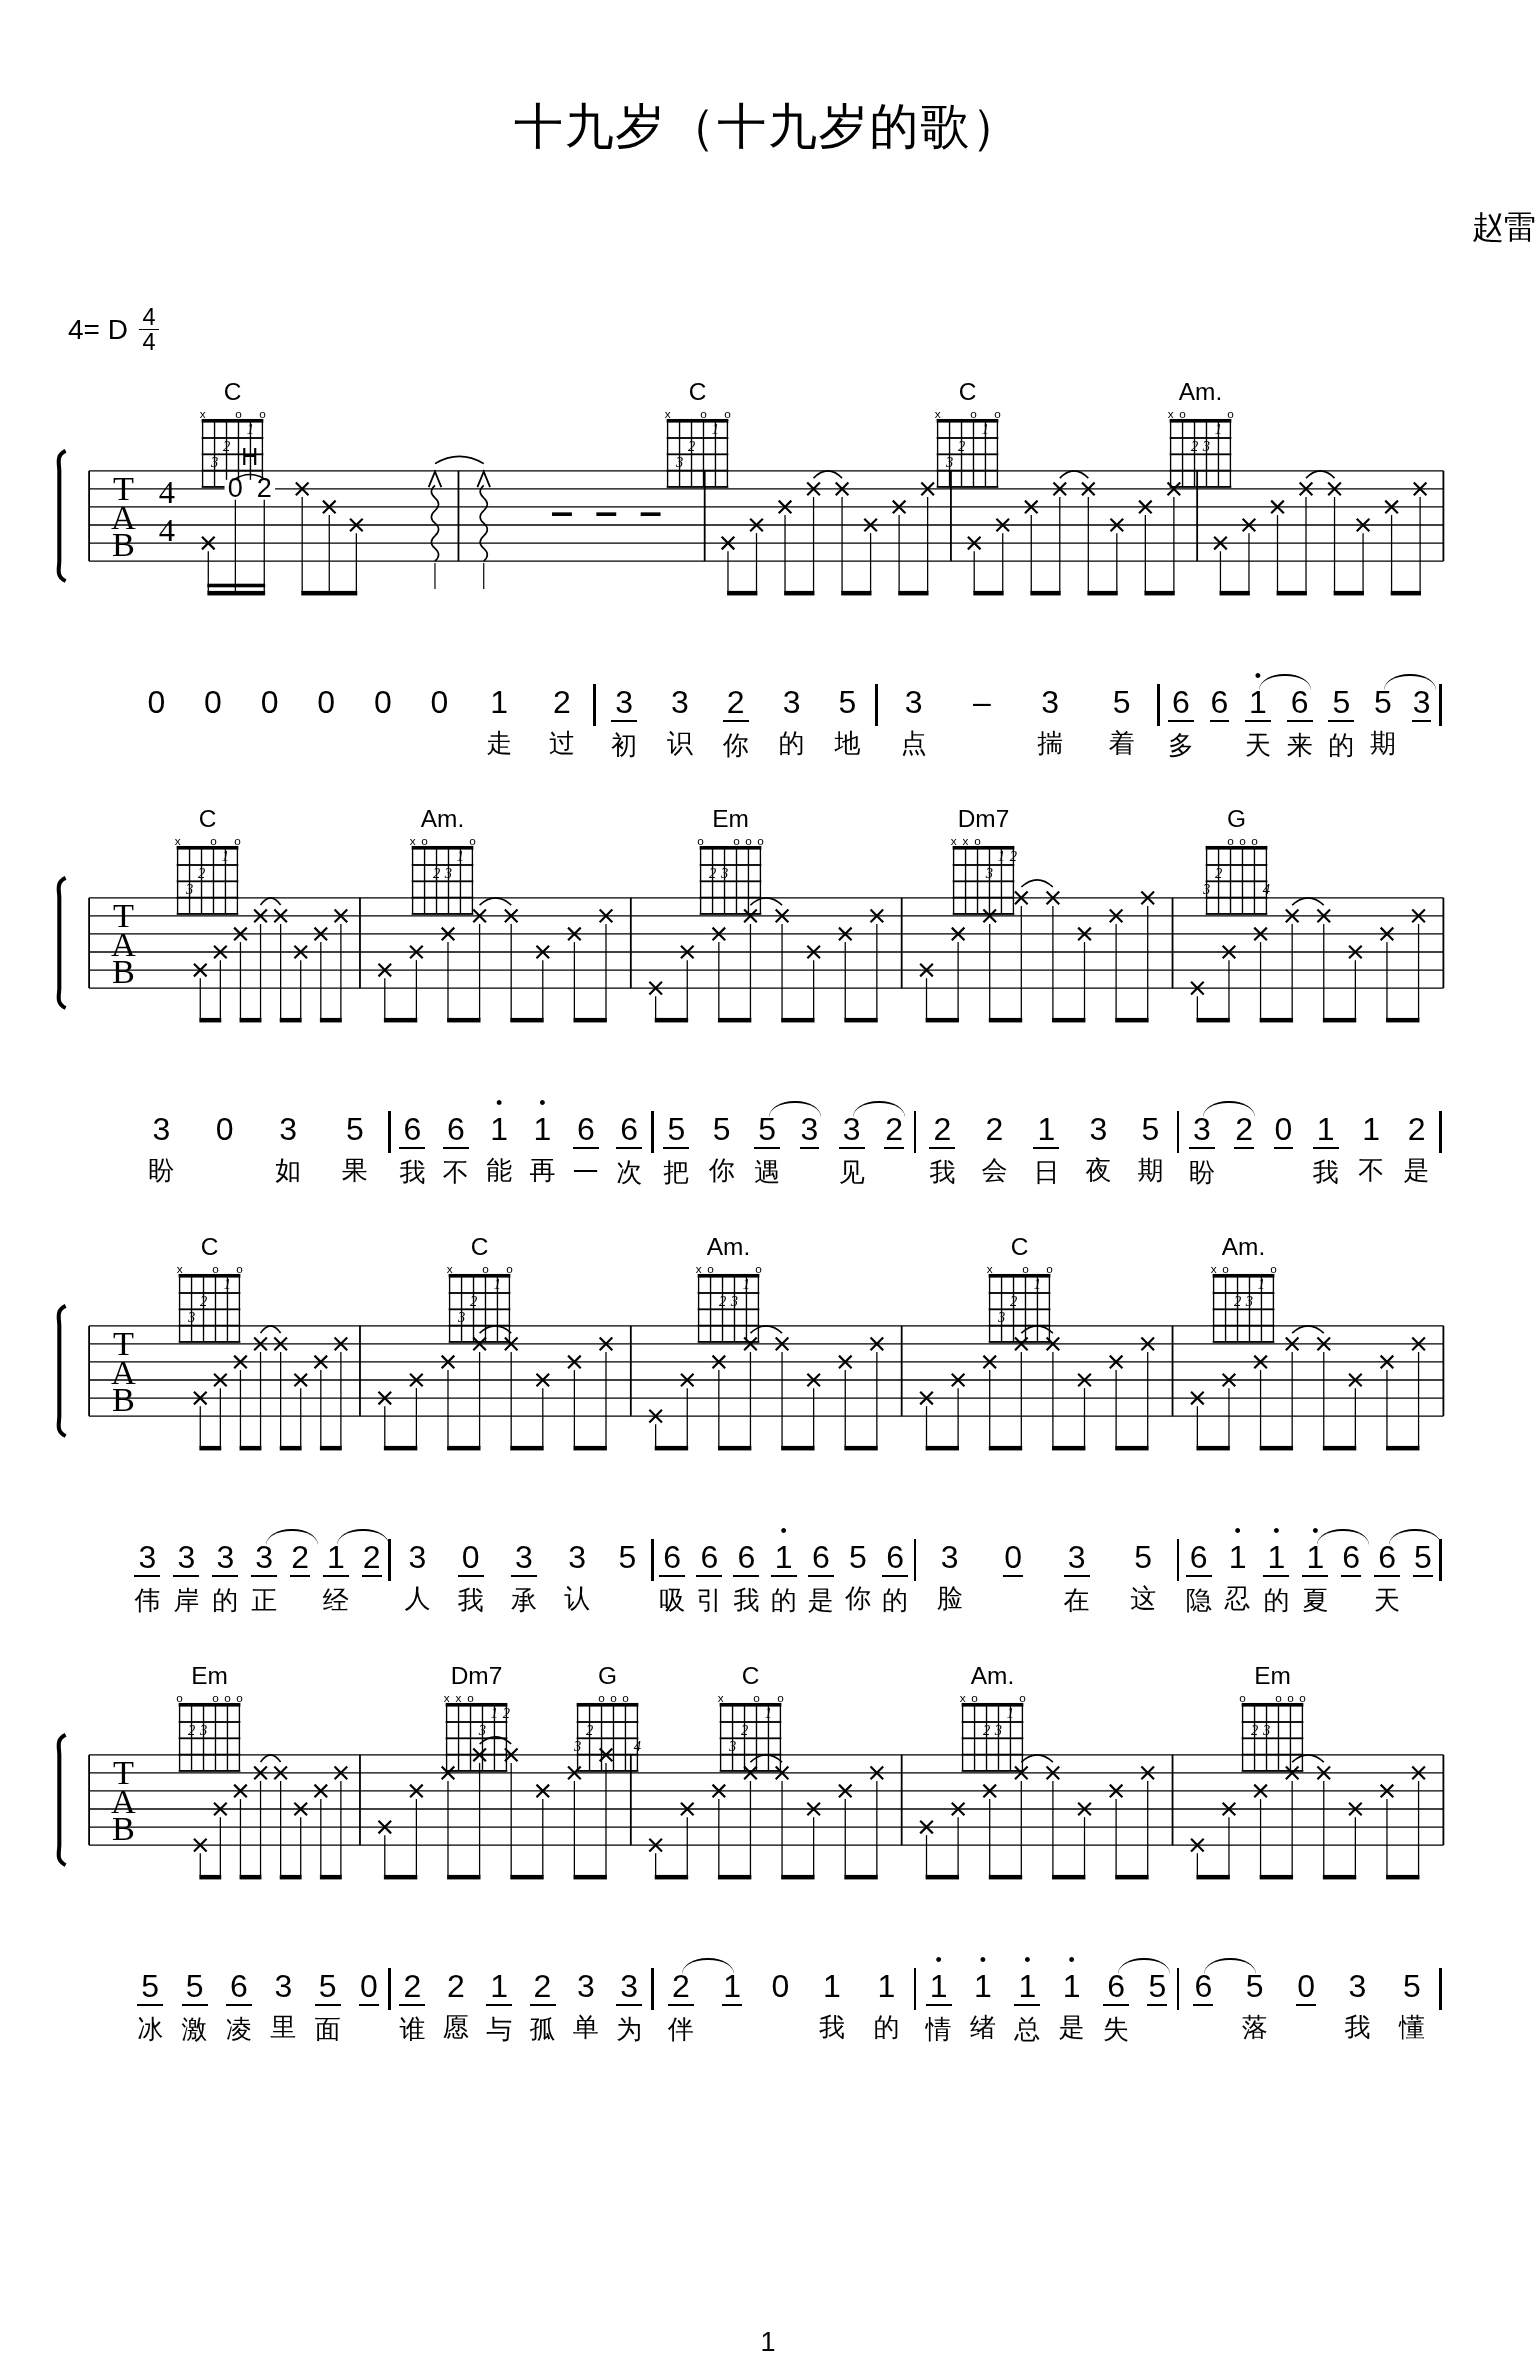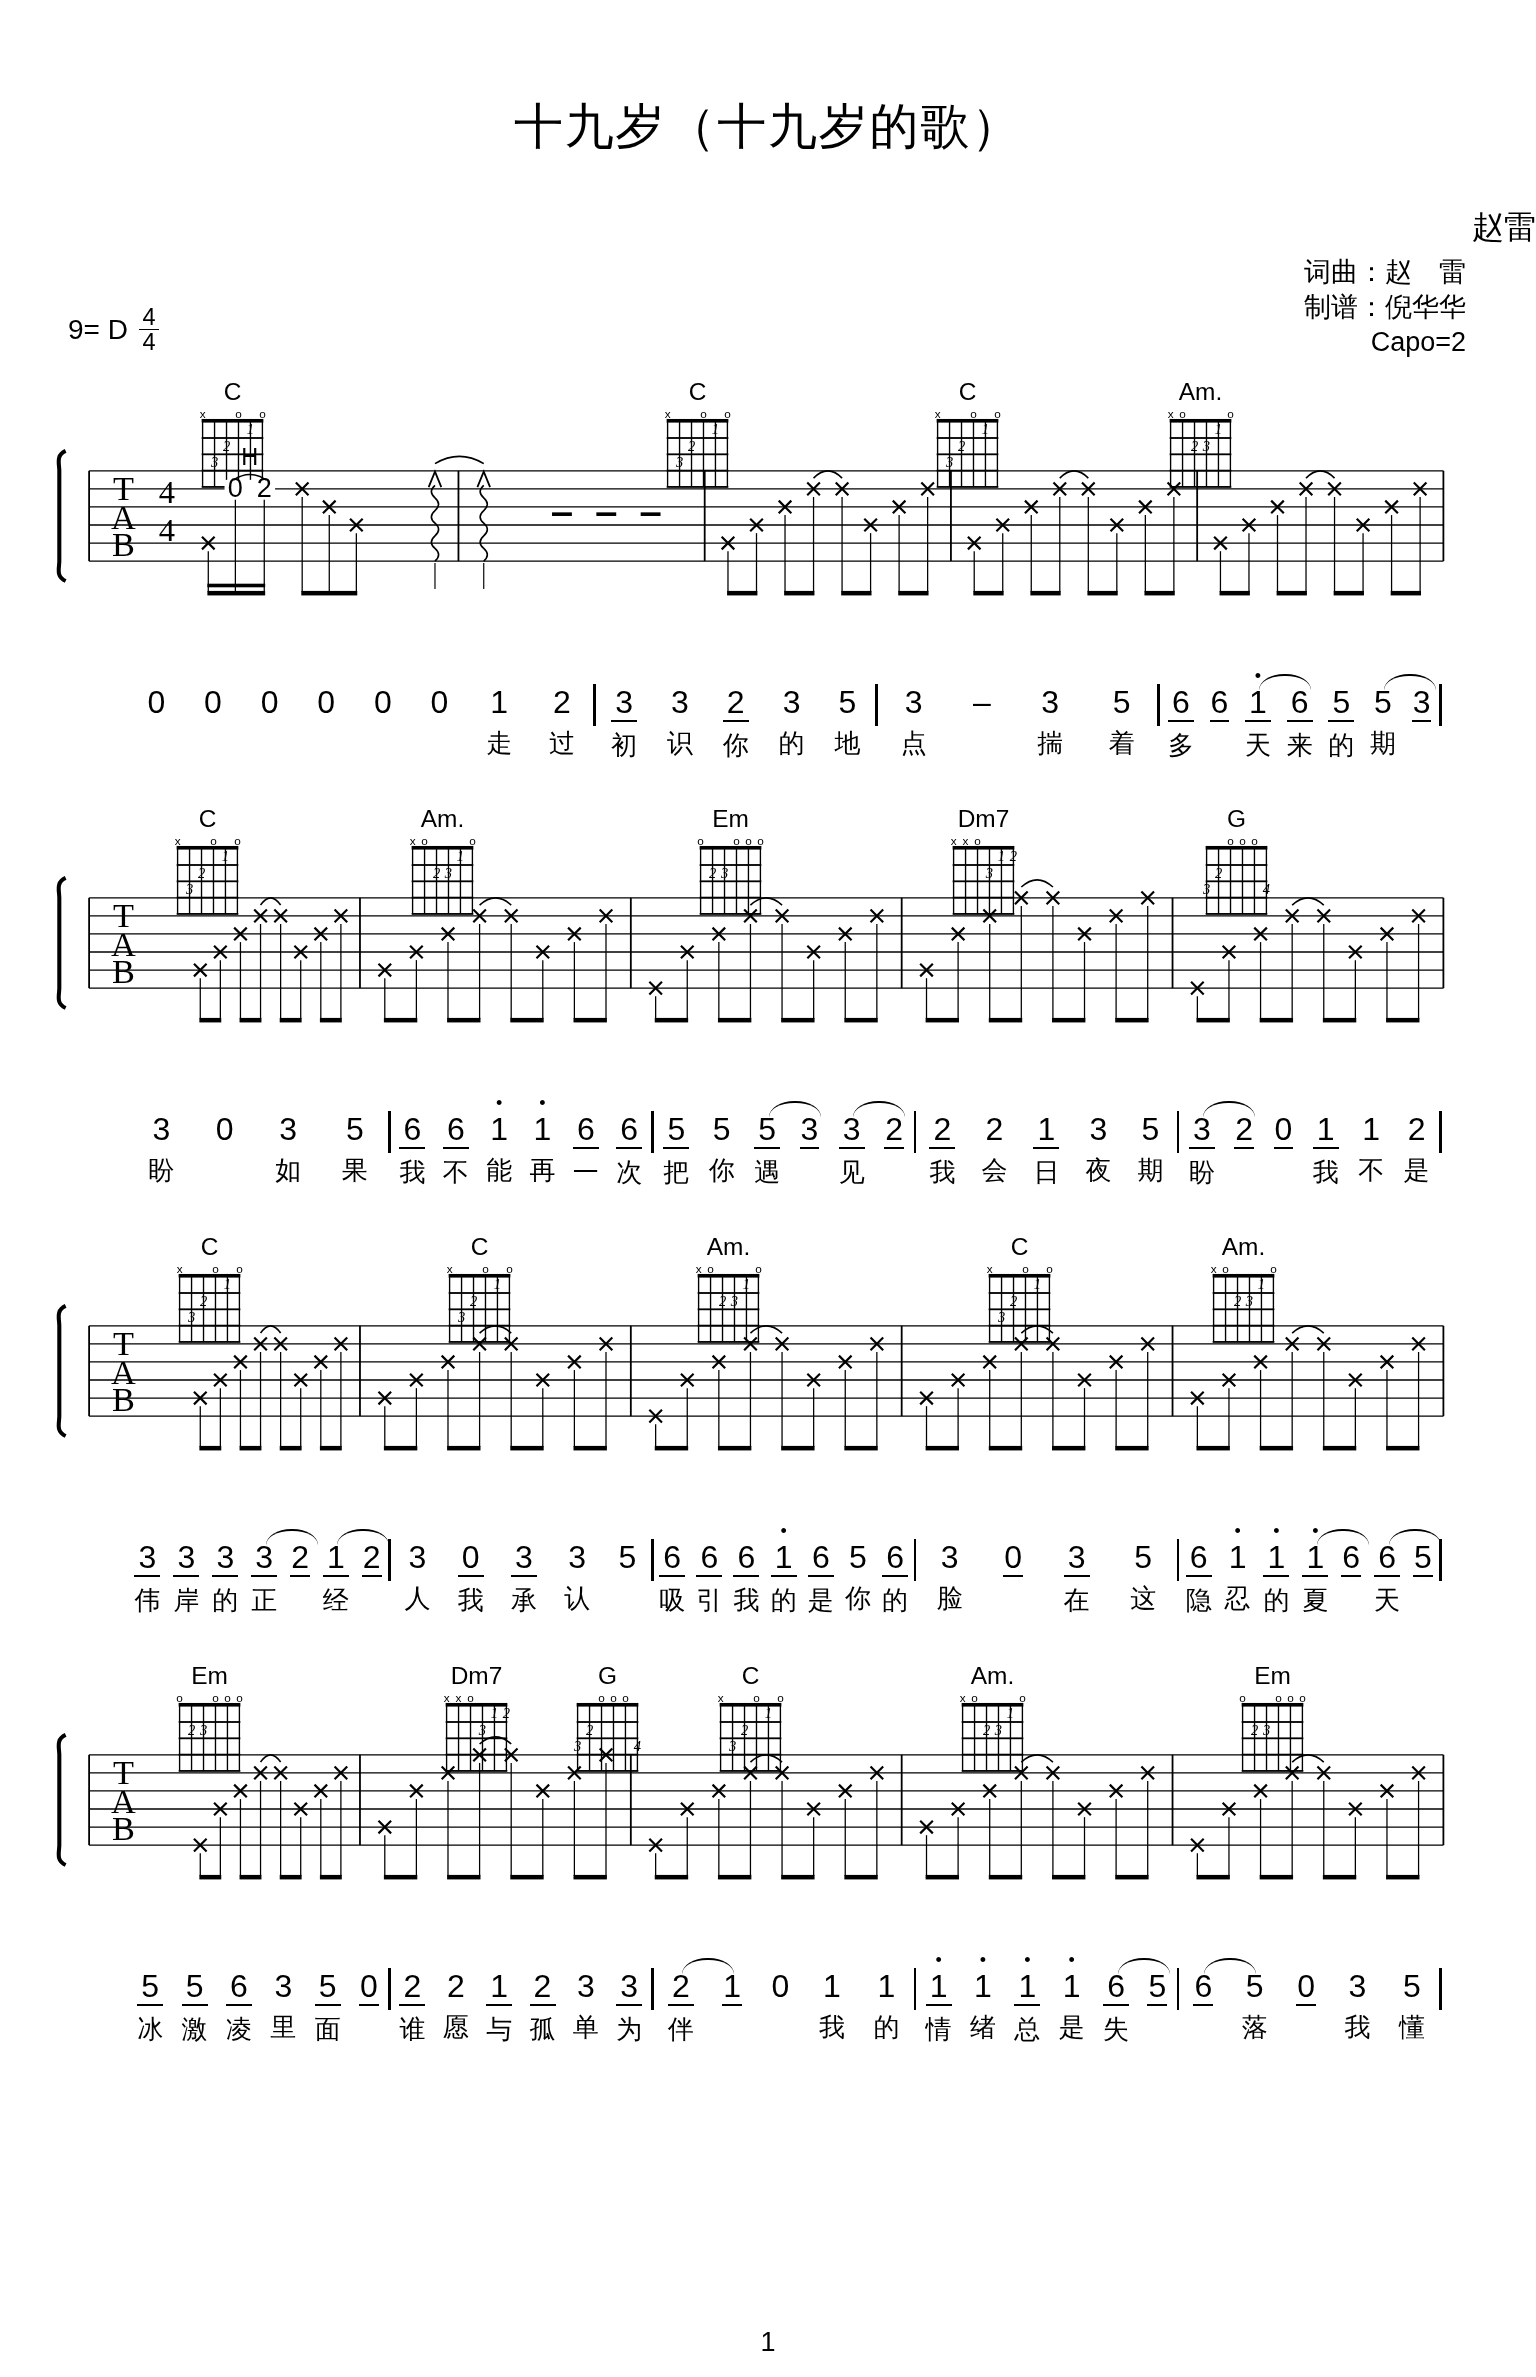--- a/index.html
+++ b/index.html
@@ -27,27 +27,22 @@
   .tok .lyr{height:31px;line-height:31px;font-size:26px;margin-top:8.1px;white-space:nowrap;}
   .tok.arc::before{content:"";position:absolute;left:55%;top:1.8px;width:52px;height:14.5px;
        border-top:2.3px solid #000;border-radius:50% 50% 0 0/100% 100% 0 0;}
 </style>
 </head>
 <body>
 
 <div class="page">
   <div class="title">十九岁（十九岁的歌）</div>
   <div class="artist">赵雷</div>
-  <div class="credits">
-    <div>词曲：赵　雷</div>
-    <div>制谱：倪华华</div>
-    <div>Capo=2</div>
-  </div>
   <div class="keysig">
-    <span>9= D</span>
+    <span>4= D</span>
     <span class="frac">
       <span class="t" style="display:block;">4</span>
       <span style="display:block;">4</span>
     </span>
   </div>
 
   <div id="systems">
       <div class="sys" style="top: 380px;">
         <div class="chord" style="left: 198px;"><svg width="69" height="116" viewBox="0 0 76 128">
             <text x="38" y="22" text-anchor="middle" font-size="27" font-family="&quot;Liberation Sans&quot;,sans-serif" fill="#000">C</text>

